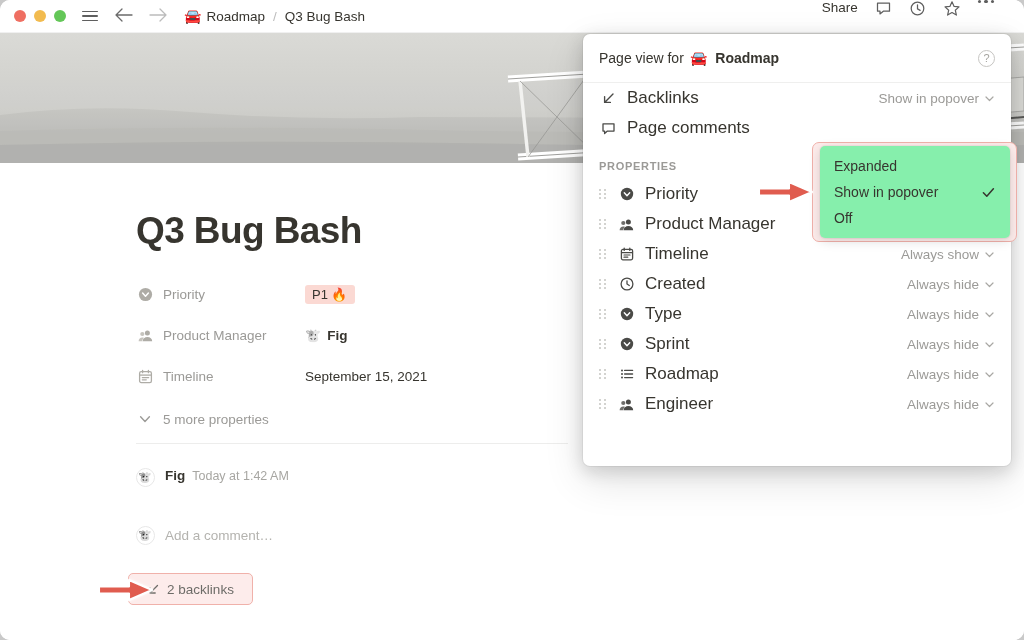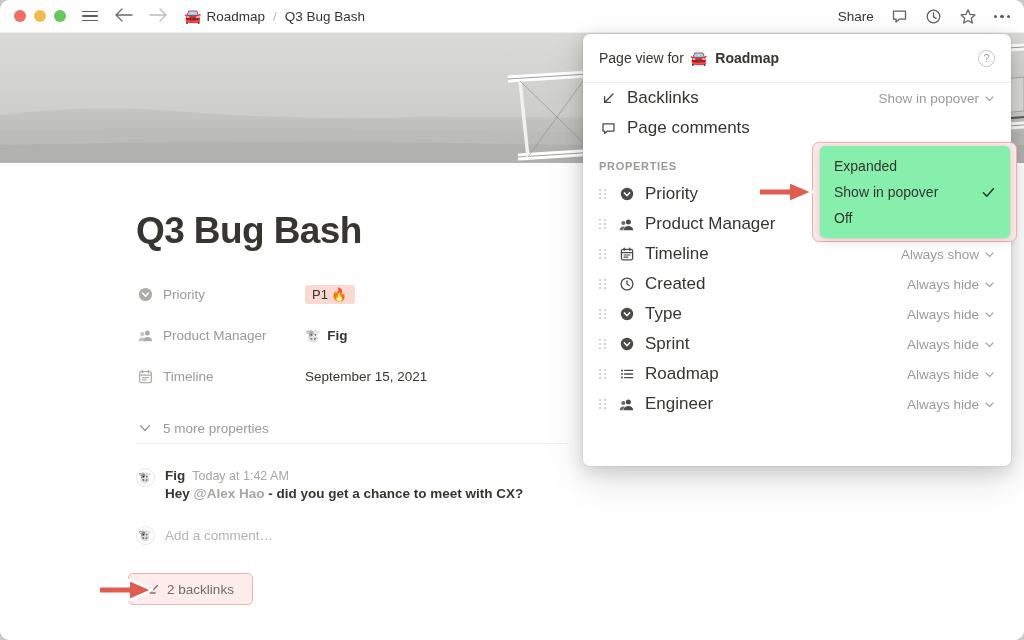--- a/index.html
+++ b/index.html
@@ -37,22 +37,22 @@
 
   .navarrow { margin-left: 16px; font-size: 17px; color: #6b6b6b; line-height: 1; cursor: pointer; }
   .navarrow.fwd { margin-left: 16px; color: #b9b9b9; }
 
   .crumbs { margin-left: 16px; display: flex; align-items: center; font-size: 13.5px; color: #37352f; }
   .crumb-emoji { font-size: 14px; margin-right: 5px; }
   .crumb-sep { color: #bdbdbd; margin: 0 8px; }
   .crumb { cursor: pointer; white-space: nowrap; }
 
   .tb-right {
-    position: absolute; right: 14px; top: 0; height: 33px;
-    display: flex; align-items: center; gap: 17px;
+    position: absolute; right: 30px; top: 0; height: 33px;
+    display: flex; align-items: flex-start; gap: 17px;
   }
   .tb-right .share { font-size: 13.5px; color: #37352f; cursor: pointer; }
   .tb-icon { color: #5f5f5f; display: flex; align-items: center; cursor: pointer; }
   .dots3 { display: flex; gap: 3px; align-items: center; cursor: pointer; }
   .dots3 i { width: 3.4px; height: 3.4px; border-radius: 50%; background: #5f5f5f; display: block; }
 
   
   .cover {
     position: absolute; left: 0; top: 33px;
     width: 1024px; height: 130px;
@@ -350,40 +350,37 @@
             <rect x="1.6" y="2.6" width="11.8" height="11" rx="1.6" stroke="#aeaca6" stroke-width="1.3" fill="none"></rect>
             <path d="M1.6 6.1h11.8" stroke="#aeaca6" stroke-width="1.3"></path>
             <path d="M4.3 8.6h6.4M4.3 10.8h4" stroke="#aeaca6" stroke-width="1.2" stroke-linecap="round"></path>
             <path d="M4.6 1.3v2.4M10.4 1.3v2.4" stroke="#aeaca6" stroke-width="1.3" stroke-linecap="round"></path>
           </svg>
       </span>
       <span class="prop-label">Timeline</span>
       <span class="prop-value">September 15, 2021</span>
     </div>
 
-    <div class="more-props" style="top:256px">
+    <div class="more-props" style="top:247px">
       <span class="chev">
         <svg width="14" height="14" viewBox="0 0 14 14">
             <path d="M2.6 4.8 L7 9.4 L11.4 4.8" stroke="#9b9a97" stroke-width="1.4" fill="none" stroke-linecap="round" stroke-linejoin="round"></path>
           </svg>
       </span>
       <span class="txt">5 more properties</span>
     </div>
 
     <div class="divider"></div>
 
     <div class="comment" style="top:305px; display:flex; gap:10px;">
       <span class="c-avatar">🐮</span>
       <div>
         <div class="c-head">
           <span class="c-author">Fig</span>
           <span class="c-time">Today at 1:42 AM</span>
-        </div>
-        <div class="c-body">
-          <span>Hey </span><span class="mention">@Alex Hao</span><span> - did you get a chance to meet with CX?</span>
         </div>
       </div>
     </div>
 
     <div class="comment" style="top:363px; display:flex; gap:10px; align-items:center;">
       <span class="c-avatar">🐮</span>
       <span class="c-placeholder">Add a comment…</span>
     </div>
   </div>
 

